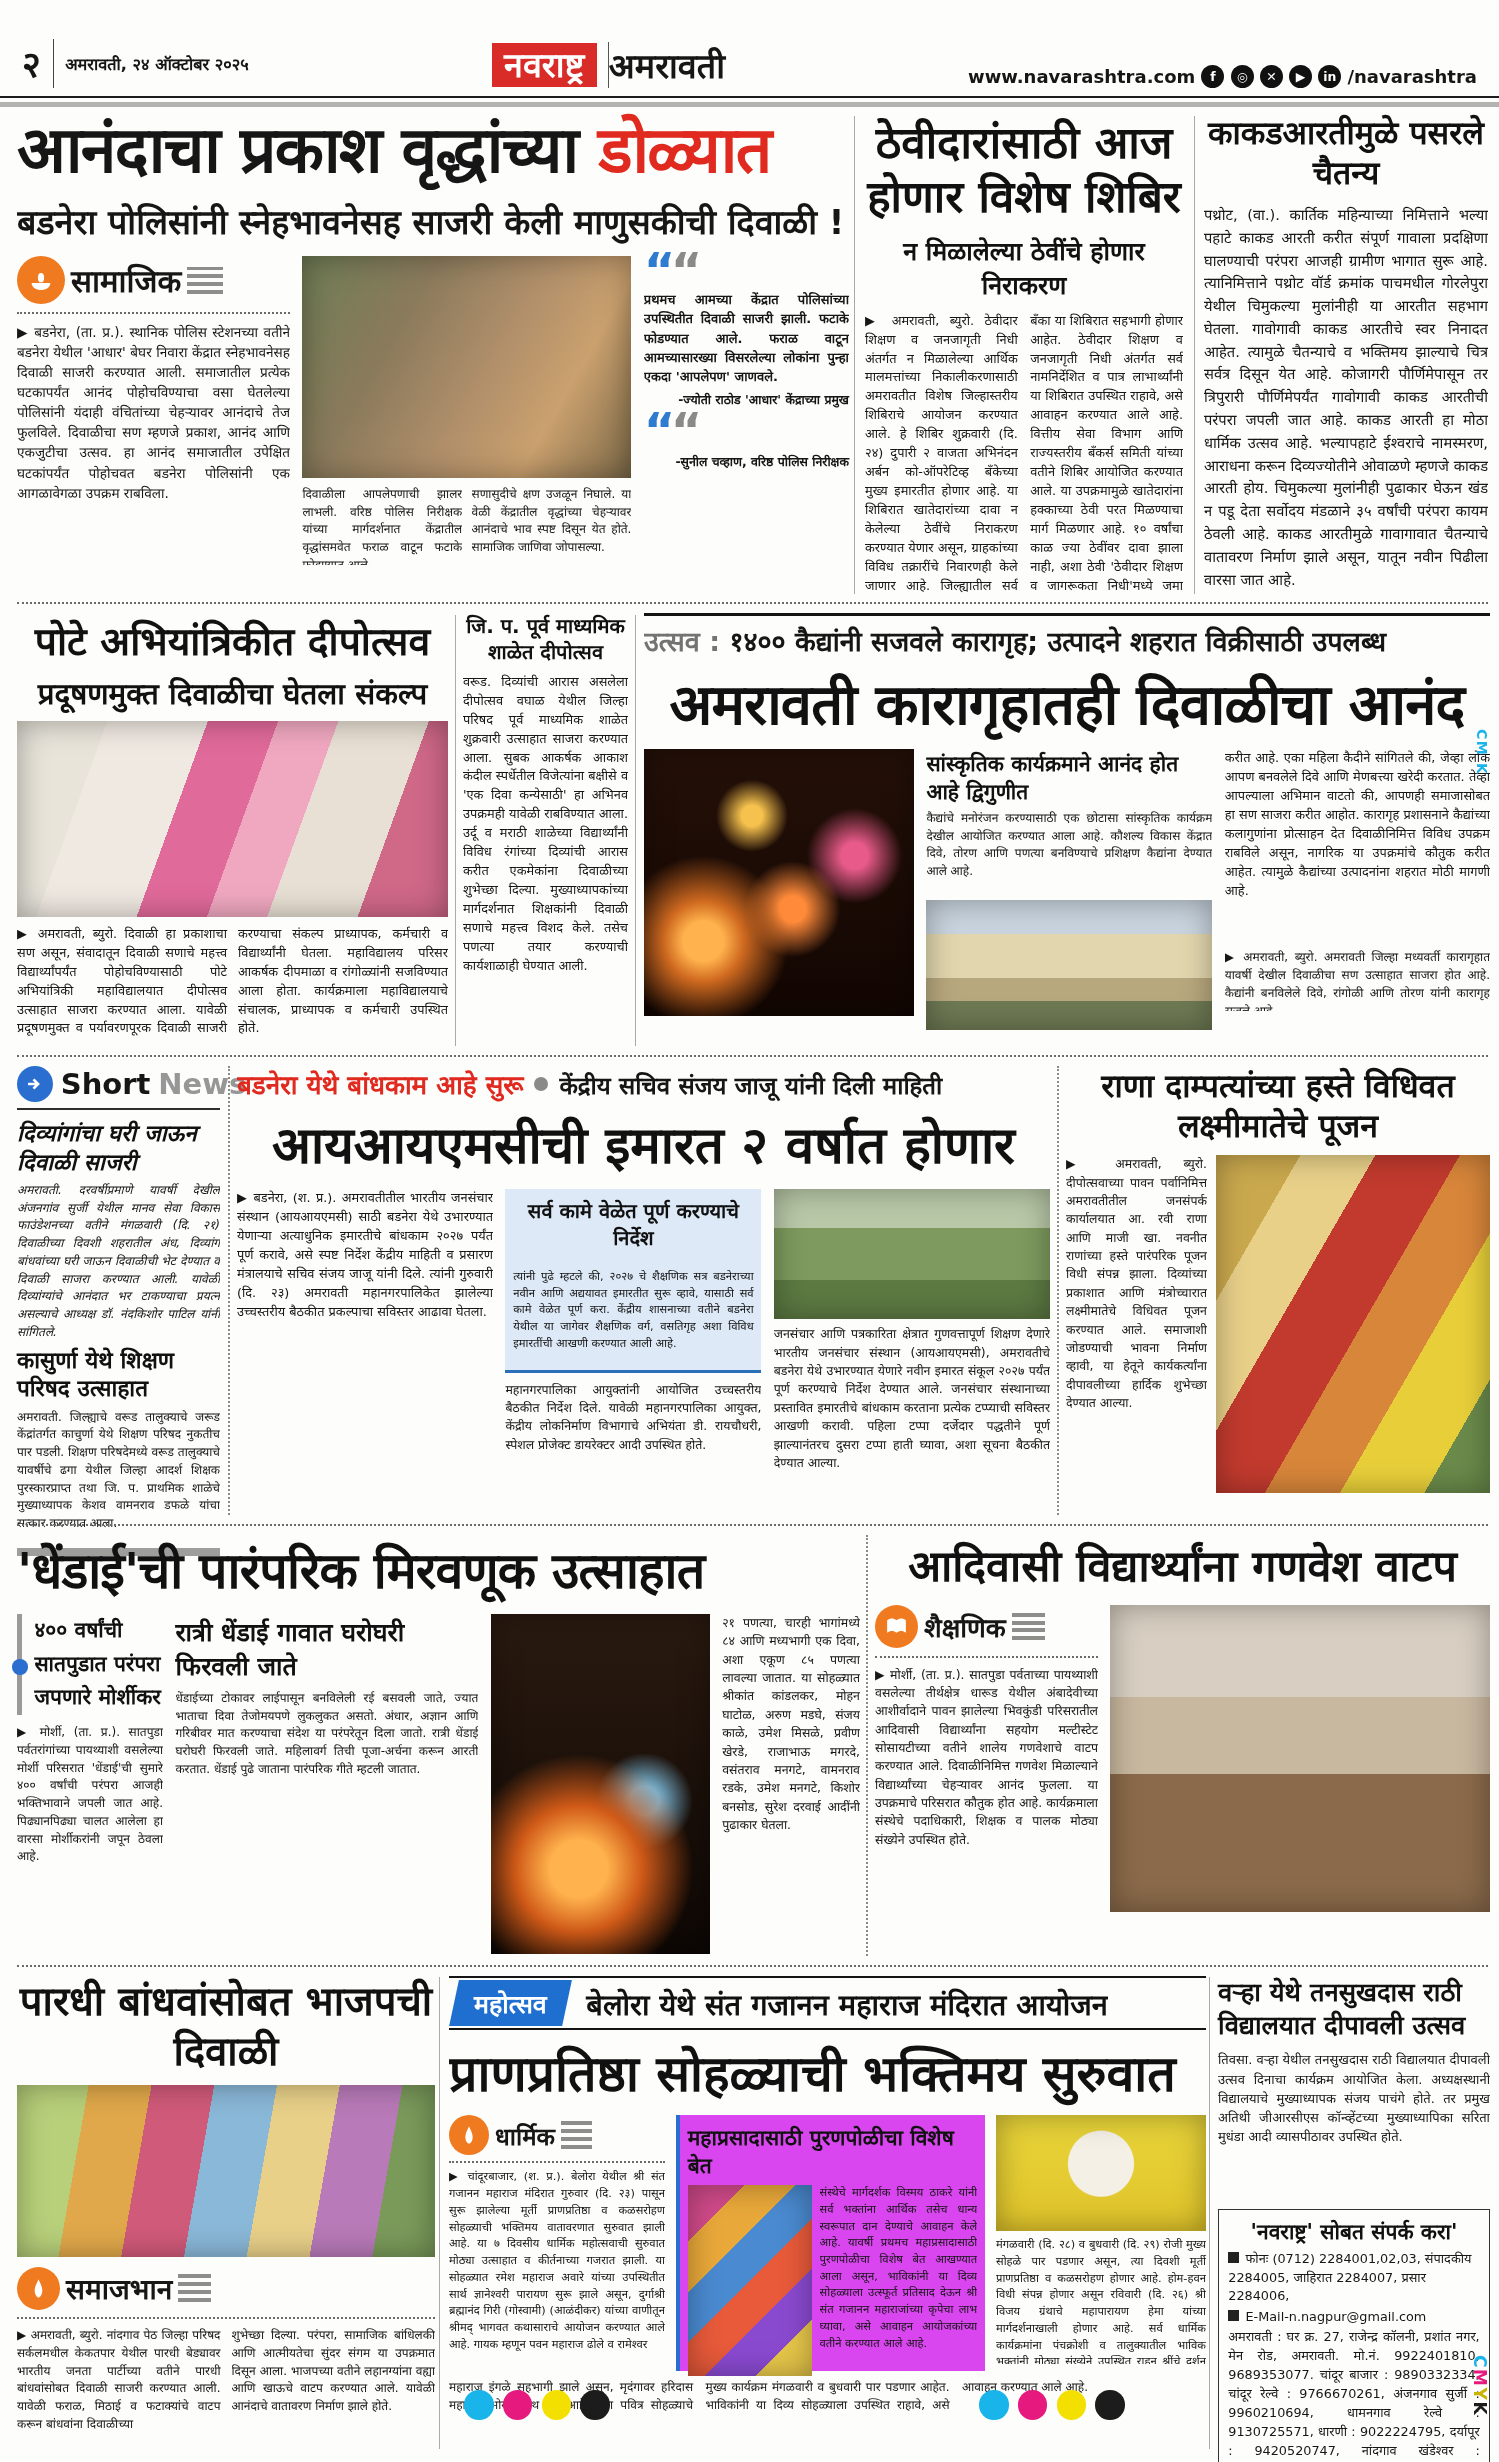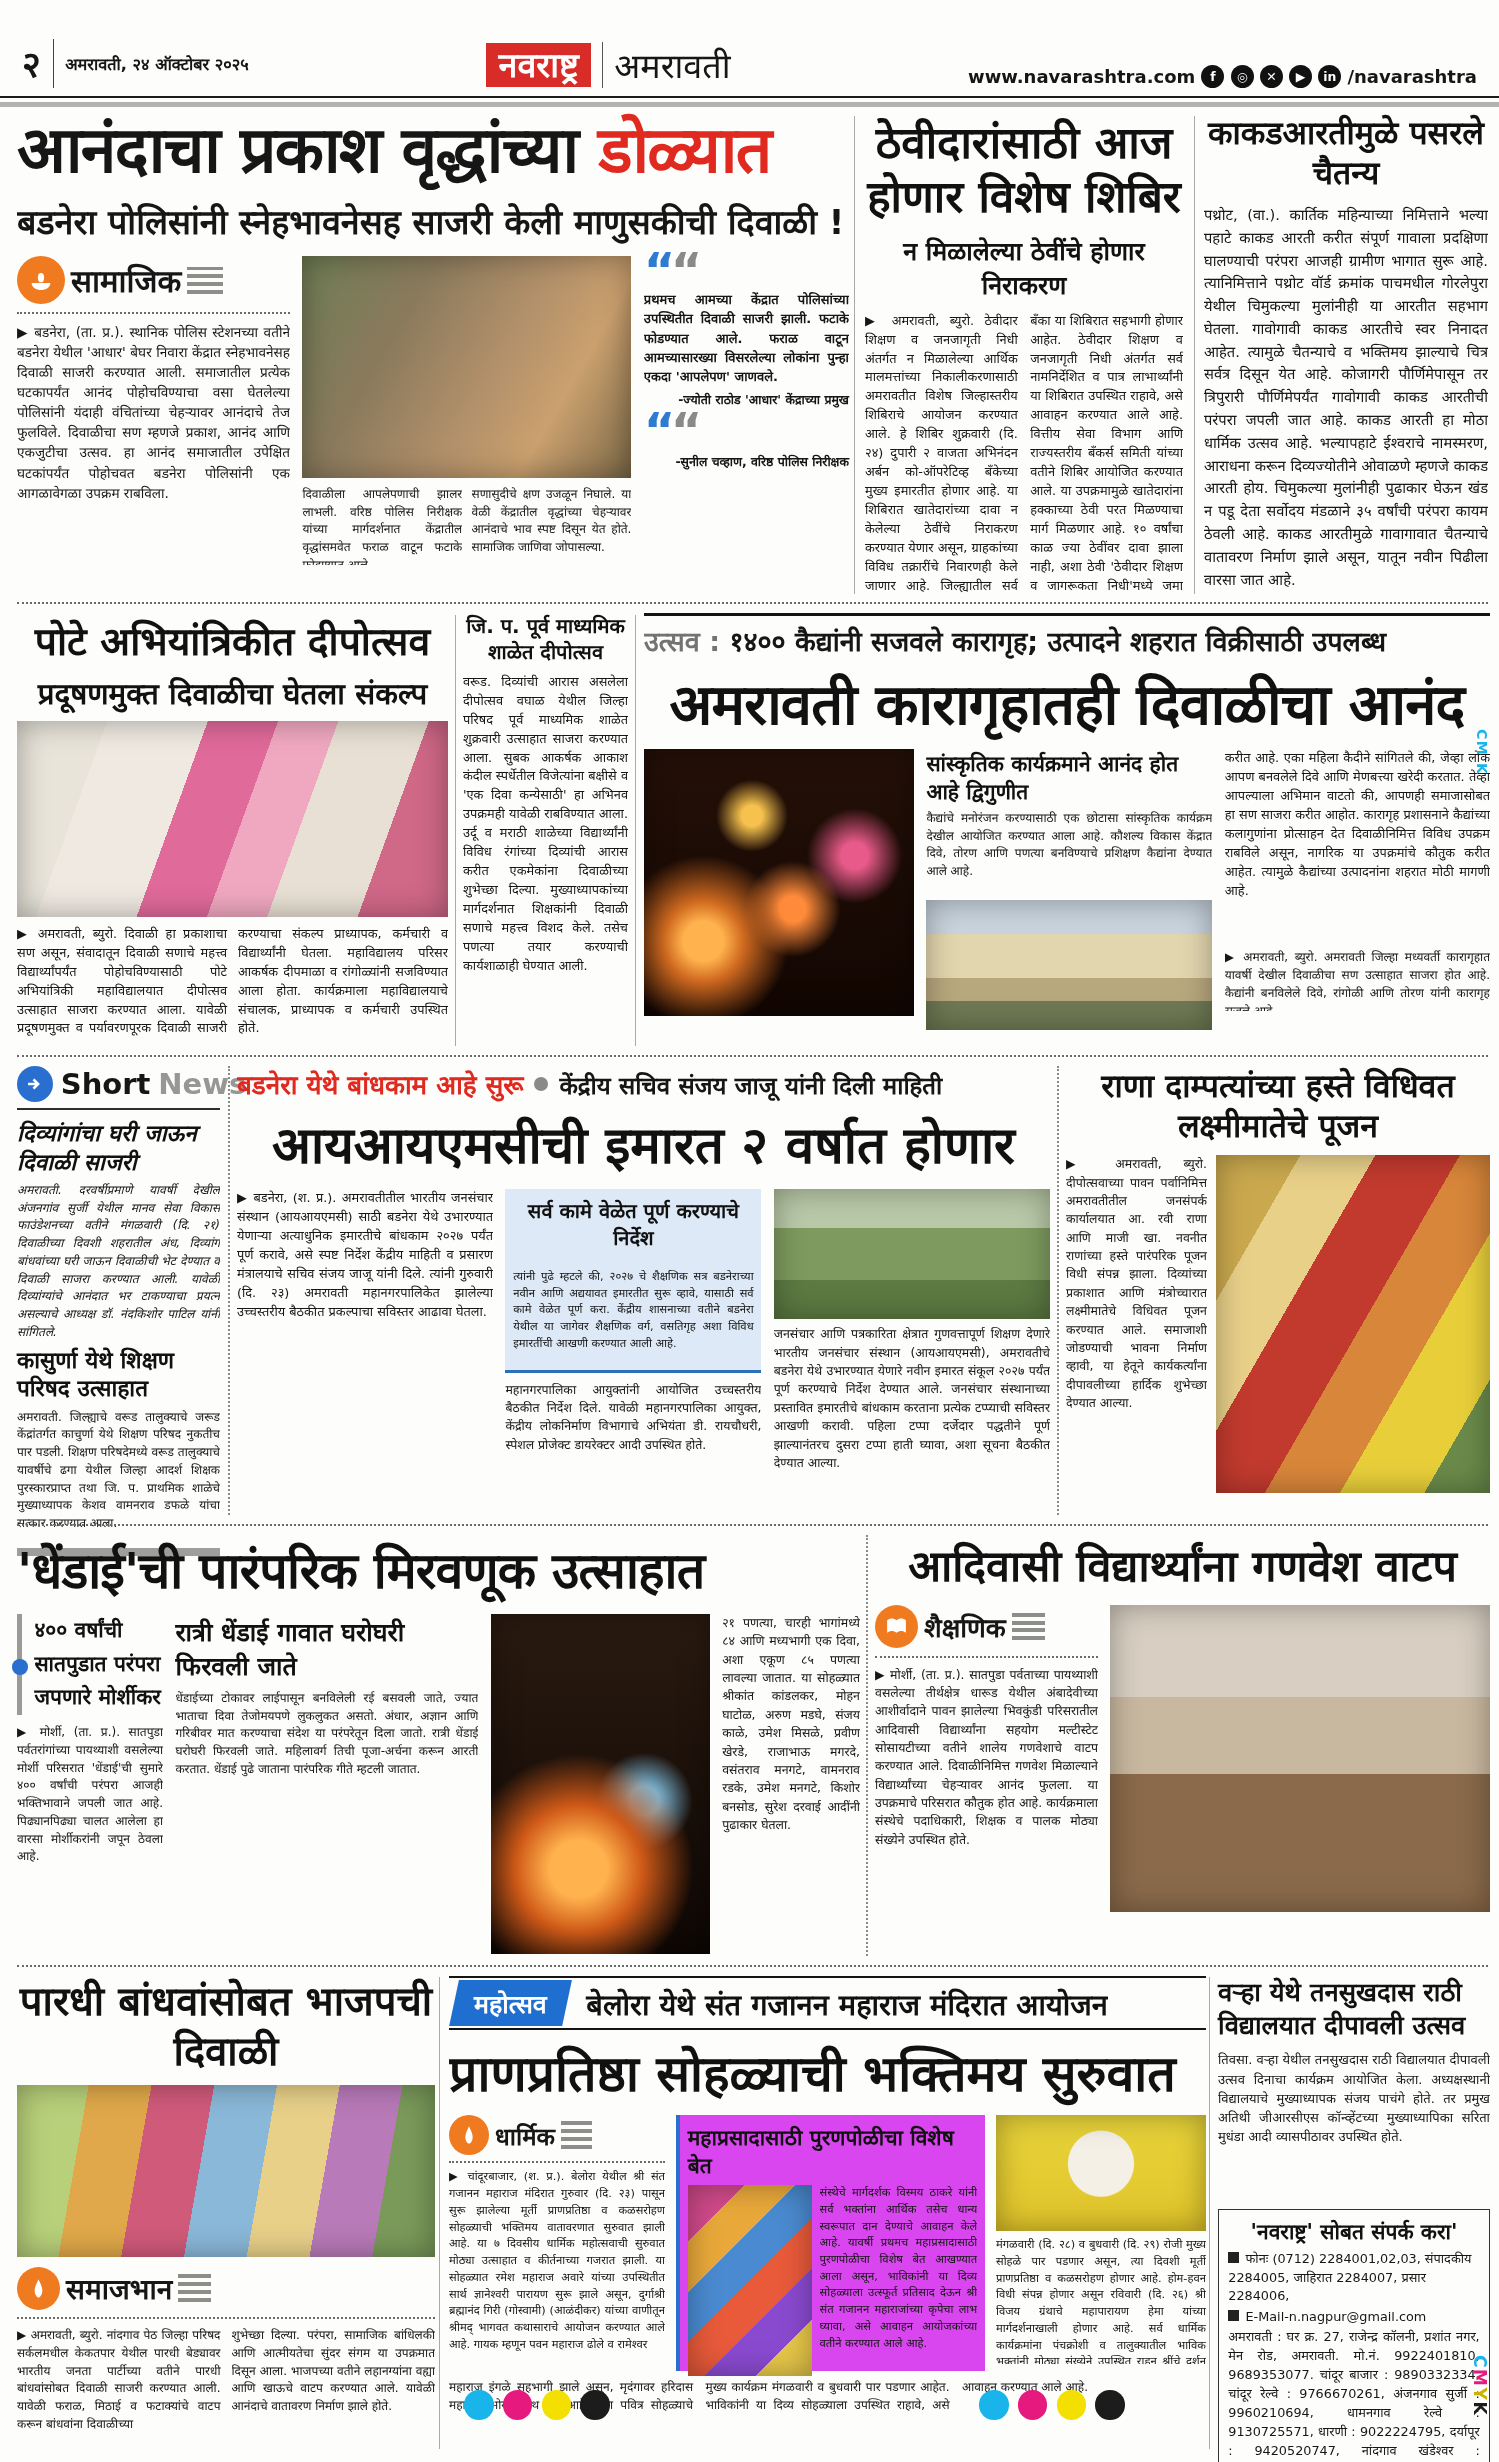--- a/index.html
+++ b/index.html
@@ -6,21 +6,21 @@
   body{font-family:"DejaVu Sans","Liberation Sans",sans-serif;color:#161616;}
   #page{position:relative;width:1499px;height:2462px;background:#fdfdfb;margin:0 auto;overflow:hidden;}
   .abs{position:absolute;}
   
   .hdr{position:absolute;left:0;top:0;width:1499px;height:98px;border-bottom:2.3px solid #1c1c1c;display:flex;align-items:flex-end;justify-content:space-between;padding:0 22px 7.8px 22px;box-sizing:border-box;}
   .hdr-underbar{position:absolute;left:0;top:102px;width:1499px;height:4.7px;background:#b3b3b0;}
   .pageno{font-size:36px;font-weight:700;padding-right:12.4px;border-right:1.6px solid #444;}
   .hdate{font-size:16.3px;font-weight:700;padding-left:11px;}
   .mast{display:flex;align-items:center;gap:11px;}
   .mastbox{background:#d92b27;color:#fff;font-size:34px;font-weight:800;padding:3.1px 12.4px;line-height:1.1;}
-  .mastcity{font-size:34px;font-weight:400;border-left:1.6px solid #555;padding-left:11px;}
+  .mastcity{font-size:34px;font-weight:700;border-left:1.6px solid #555;}
   .hright{display:flex;align-items:center;gap:6.2px;font-size:18px;font-weight:600;}
   .soc{width:23px;height:23px;border-radius:50%;background:#111;color:#fff;font-size:12.4px;font-weight:700;display:flex;align-items:center;justify-content:center;}
   
   .hl{font-weight:800;color:#111;}
   .nowrap{white-space:nowrap;overflow:hidden;}
   .bodytext{text-align:justify;line-height:1.48;overflow:hidden;}
   .dotrule{border-top:2.3px dotted #6a6a6a;}
   .vrule{position:absolute;border-left:1.6px solid #a9a9a6;}
   .vdot{position:absolute;border-left:2.3px dotted #8a8a87;}
   .photo{background-color:#cdbfa5;box-shadow:inset 0 0 31px rgba(0,0,0,.35);}

